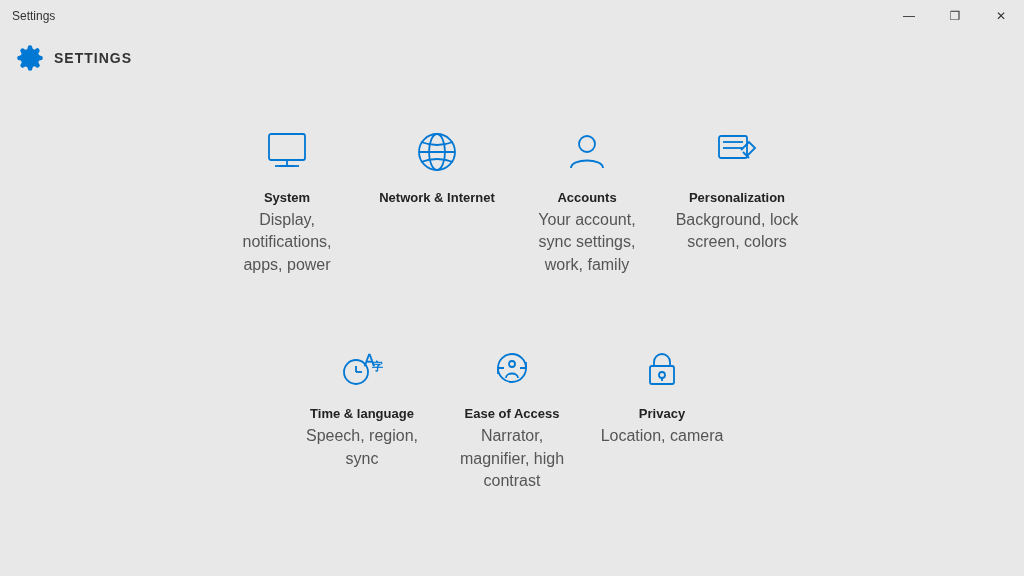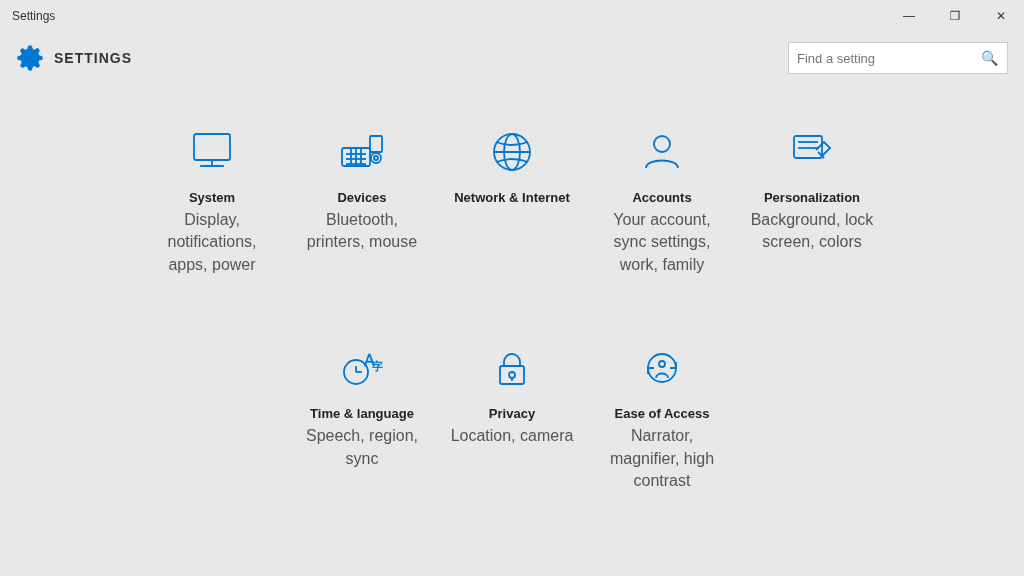--- a/index.html
+++ b/index.html
@@ -160,63 +160,39 @@
 <div id="header">
   <div id="header-left">
     <div id="gear-icon">
       <svg viewBox="0 0 24 24" xmlns="http://www.w3.org/2000/svg">
         <path d="M12 15a3 3 0 100-6 3 3 0 000 6z"></path>
         <path d="M19.4 15a1.65 1.65 0 00.33 1.82l.06.06a2 2 0 010 2.83 2 2 0 01-2.83 0l-.06-.06a1.65 1.65 0 00-1.82-.33 1.65 1.65 0 00-1 1.51V21a2 2 0 01-2 2 2 2 0 01-2-2v-.09A1.65 1.65 0 009 19.4a1.65 1.65 0 00-1.82.33l-.06.06a2 2 0 01-2.83 0 2 2 0 010-2.83l.06-.06A1.65 1.65 0 004.68 15a1.65 1.65 0 00-1.51-1H3a2 2 0 01-2-2 2 2 0 012-2h.09A1.65 1.65 0 004.6 9a1.65 1.65 0 00-.33-1.82l-.06-.06a2 2 0 010-2.83 2 2 0 012.83 0l.06.06A1.65 1.65 0 009 4.68a1.65 1.65 0 001-1.51V3a2 2 0 012-2 2 2 0 012 2v.09a1.65 1.65 0 001 1.51 1.65 1.65 0 001.82-.33l.06-.06a2 2 0 012.83 0 2 2 0 010 2.83l-.06.06A1.65 1.65 0 0019.4 9a1.65 1.65 0 001.51 1H21a2 2 0 012 2 2 2 0 01-2 2h-.09a1.65 1.65 0 00-1.51 1z"></path>
       </svg>
     </div>
     <span id="header-title">SETTINGS</span>
   </div>
-  <div id="search-box">
-    <input id="search-input" type="text" placeholder="Find a setting" style="">
-    <span id="search-icon-el">🔍</span>
-  </div>
 </div>
 
 <div id="main">
 
   <div class="settings-row">
 
     <div class="settings-item">
       <div class="settings-item-icon">
         <svg viewBox="0 0 48 48">
           <rect x="6" y="6" width="36" height="26" rx="2"></rect>
           <line x1="16" y1="38" x2="32" y2="38"></line>
           <line x1="24" y1="32" x2="24" y2="38"></line>
           <line x1="12" y1="38" x2="36" y2="38"></line>
         </svg>
       </div>
       <div class="settings-item-name">System</div>
       <div class="settings-item-desc">Display, notifications, apps, power</div>
     </div>
 
-    <div class="settings-item">
-      <div class="settings-item-icon">
-        <svg viewBox="0 0 48 48">
-
-          <rect x="4" y="20" width="28" height="18" rx="2"></rect>
-          <line x1="8" y1="26" x2="28" y2="26"></line>
-          <line x1="8" y1="31" x2="28" y2="31"></line>
-          <line x1="8" y1="36" x2="28" y2="36"></line>
-          <line x1="13" y1="20" x2="13" y2="38"></line>
-          <line x1="18" y1="20" x2="18" y2="38"></line>
-          <line x1="23" y1="20" x2="23" y2="38"></line>
-
-          <rect x="32" y="8" width="12" height="16" rx="1"></rect>
-          <circle cx="38" cy="30" r="5"></circle>
-          <circle cx="38" cy="30" r="2"></circle>
-        </svg>
-      </div>
-      <div class="settings-item-name">Devices</div>
-      <div class="settings-item-desc">Bluetooth, printers, mouse</div>
-    </div>
 
     <div class="settings-item">
       <div class="settings-item-icon">
         <svg viewBox="0 0 48 48">
           <circle cx="24" cy="24" r="18"></circle>
           <ellipse cx="24" cy="24" rx="8" ry="18"></ellipse>
           <line x1="6" y1="24" x2="42" y2="24"></line>
           <path d="M8 14 Q24 20 40 14"></path>
           <path d="M8 34 Q24 28 40 34"></path>
         </svg>
@@ -266,43 +242,43 @@
         </svg>
       </div>
       <div class="settings-item-name">Time &amp; language</div>
       <div class="settings-item-desc">Speech, region, sync</div>
     </div>
 
     <div class="settings-item">
       <div class="settings-item-icon">
         <svg viewBox="0 0 48 48">
 
-          <rect x="12" y="22" width="24" height="18" rx="2"></rect>
-          <path d="M16 22 V18 A8 8 0 0 1 32 18 V22"></path>
-          <circle cx="24" cy="31" r="3"></circle>
-          <line x1="24" y1="34" x2="24" y2="37"></line>
-        </svg>
-      </div>
-      <div class="settings-item-name">Privacy</div>
-      <div class="settings-item-desc">Location, camera</div>
-    </div>
-
-    <div class="settings-item">
-      <div class="settings-item-icon">
-        <svg viewBox="0 0 48 48">
-
           <path d="M24 10 A14 14 0 0 1 38 24" stroke-linecap="round"></path>
           <path d="M38 24 A14 14 0 0 1 10 24" stroke-linecap="round"></path>
           <path d="M10 24 A14 14 0 0 1 24 10" stroke-linecap="round"></path>
           <polyline points="38,18 38,24 32,24"></polyline>
           <polyline points="10,30 10,24 16,24"></polyline>
 
           <circle cx="24" cy="20" r="3"></circle>
           <path d="M18 34 C18 28 30 28 30 34"></path>
         </svg>
       </div>
       <div class="settings-item-name">Ease of Access</div>
       <div class="settings-item-desc">Narrator, magnifier, high contrast</div>
     </div>
 
+    <div class="settings-item">
+      <div class="settings-item-icon">
+        <svg viewBox="0 0 48 48">
+
+          <rect x="12" y="22" width="24" height="18" rx="2"></rect>
+          <path d="M16 22 V18 A8 8 0 0 1 32 18 V22"></path>
+          <circle cx="24" cy="31" r="3"></circle>
+          <line x1="24" y1="34" x2="24" y2="37"></line>
+        </svg>
+      </div>
+      <div class="settings-item-name">Privacy</div>
+      <div class="settings-item-desc">Location, camera</div>
+    </div>
+
 
   </div>
 </div>
 
 </body></html>

